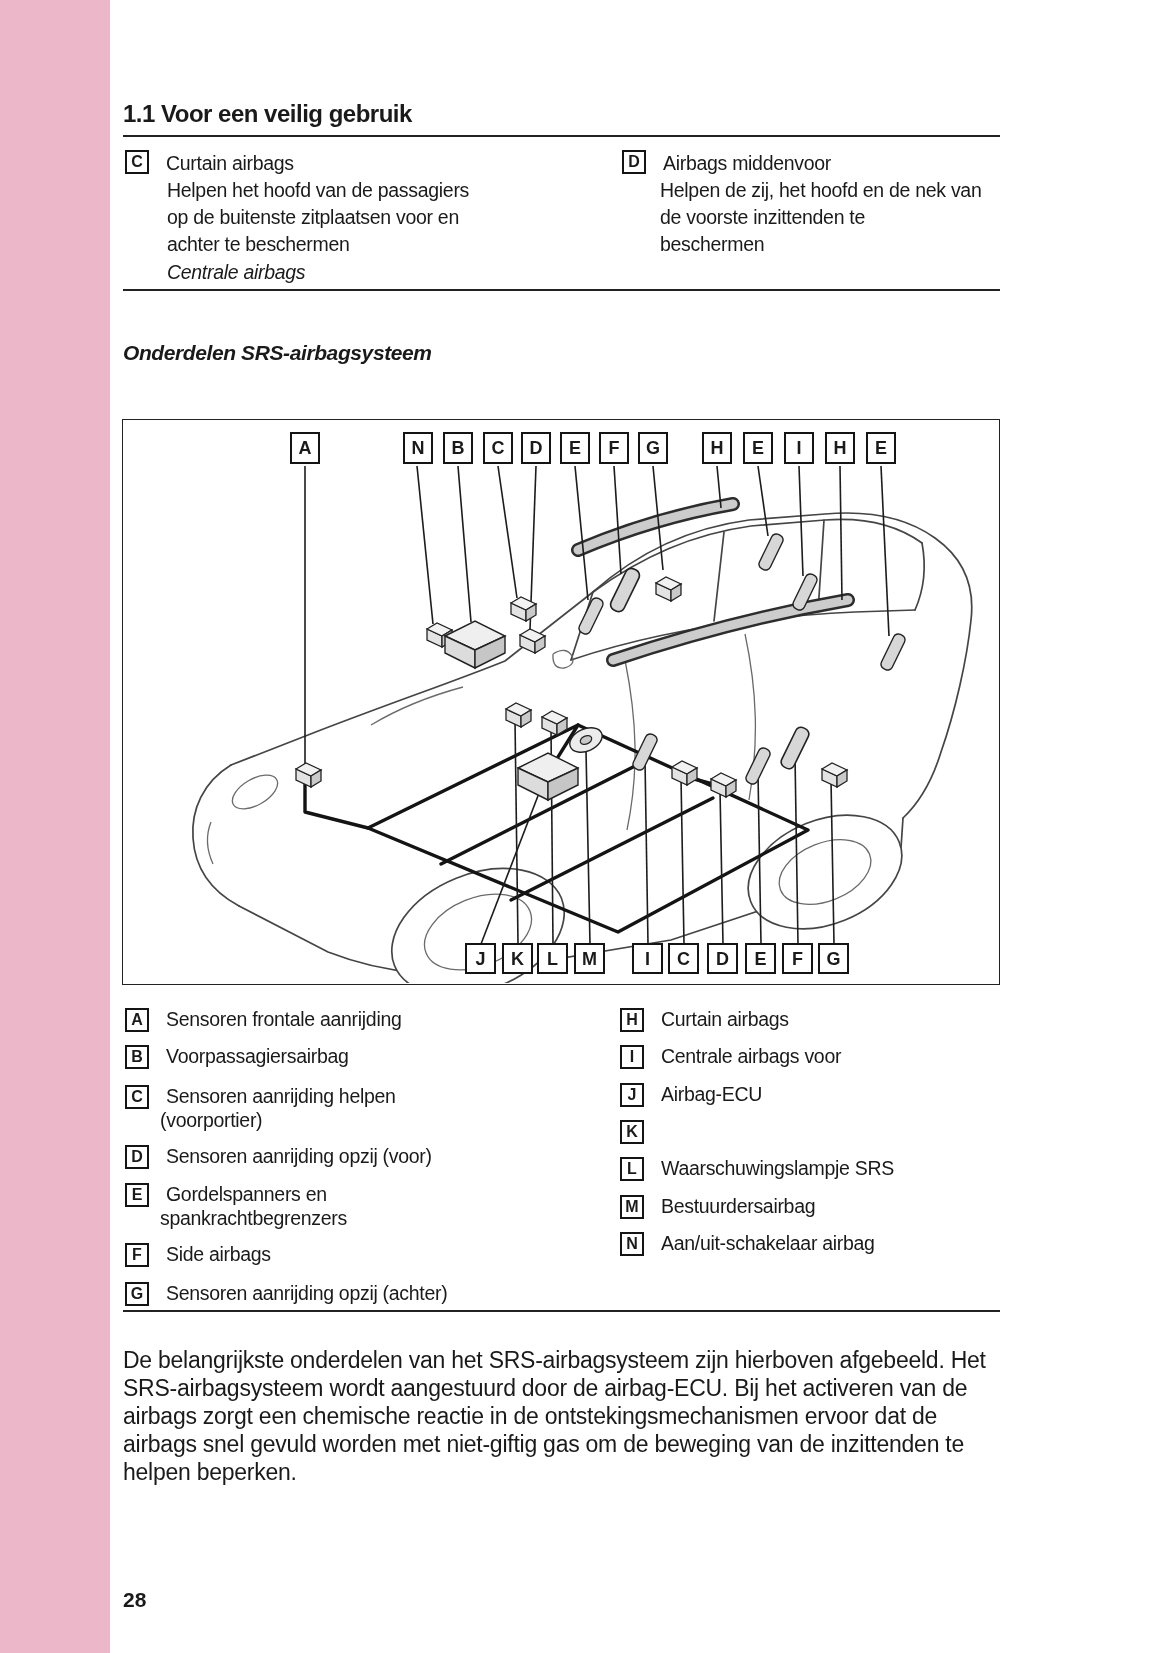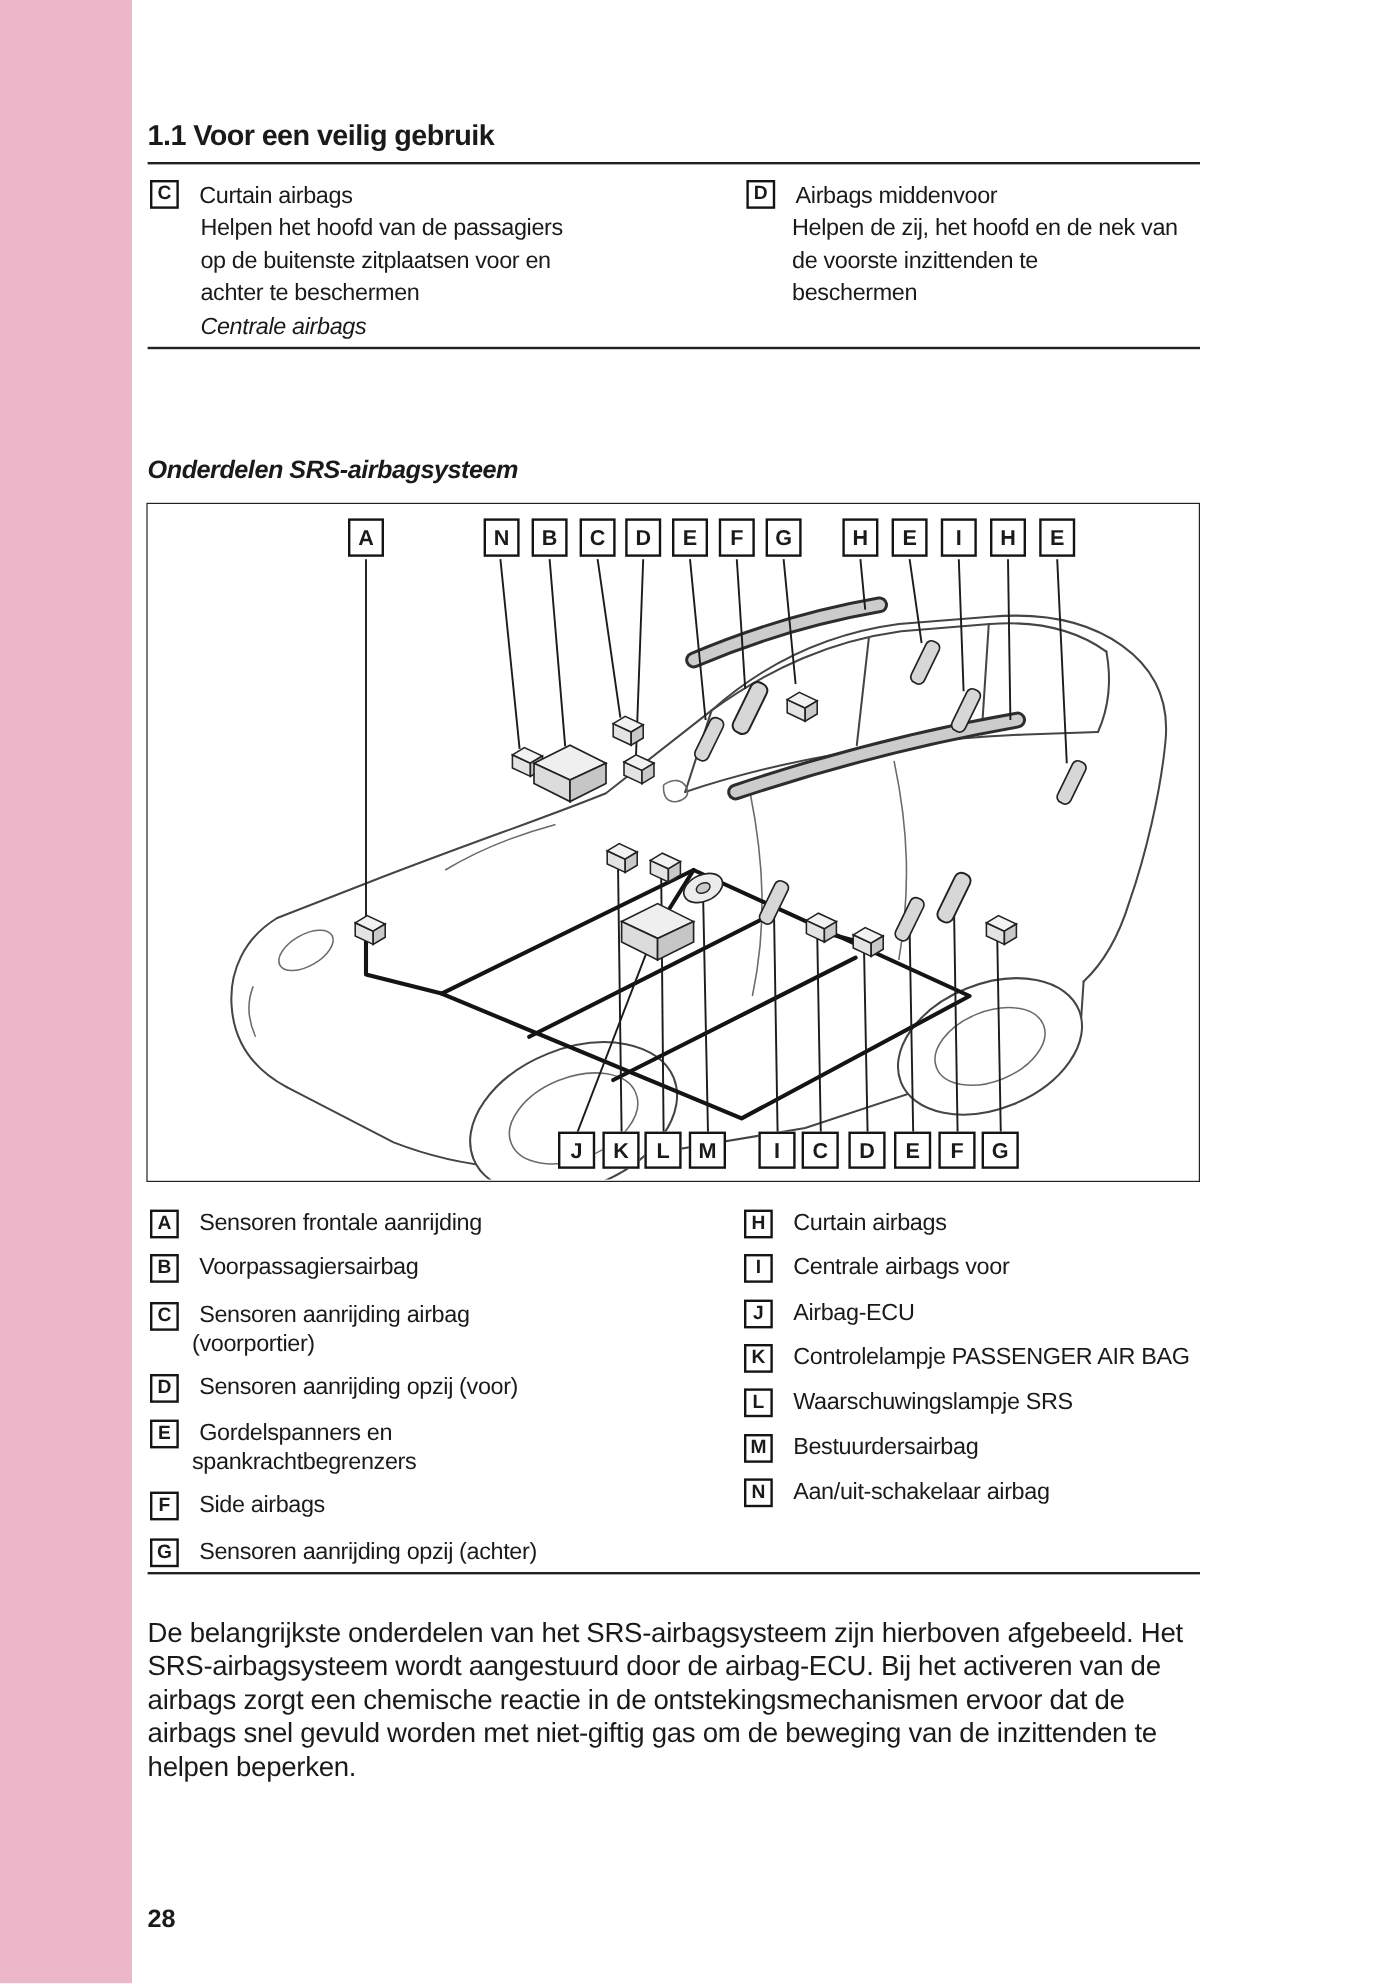--- a/index.html
+++ b/index.html
@@ -8,21 +8,21 @@
   .pink-strip{position:absolute;left:0;top:0;width:110px;height:1653px;background:#ecb7c9;}
   .abs{position:absolute;}
   .h1{font-size:24px;font-weight:700;letter-spacing:-0.5px;}
   .rule{position:absolute;left:123px;width:877px;height:0;border-top:2.4px solid #222;}
   .txt{font-size:19.5px;letter-spacing:-0.3px;line-height:27px;white-space:nowrap;}
   .italic{font-style:italic;}
   .lbox{display:inline-block;box-sizing:border-box;width:24px;height:24px;border:2px solid #141414;
         background:#fff;font-weight:700;font-size:16px;line-height:20px;text-align:center;
         letter-spacing:0;flex:0 0 auto;}
   .lrow{position:absolute;display:flex;gap:17px;align-items:flex-start;}
-  .h2{font-size:21px;font-weight:700;font-style:italic;letter-spacing:-0.4px;margin-top:39px;}
+  .h2{font-size:21px;font-weight:700;font-style:italic;letter-spacing:-0.4px;}
   .diagram{position:absolute;left:122px;top:419px;width:878px;height:566px;
            border:1.6px solid #222;box-sizing:border-box;background:#fff;}
   .dlabel{position:absolute;box-sizing:border-box;width:30px;height:32px;border:2.2px solid #141414;
           background:#fff;font-weight:700;font-size:18px;line-height:28px;text-align:center;}
   .dlabel.b{width:31px;height:31px;}
   .ltext{font-size:19.5px;letter-spacing:-0.3px;line-height:23.5px;white-space:nowrap;}
   .para{font-size:23px;letter-spacing:-0.25px;line-height:28px;width:882px;white-space:normal;}
   .pagenum{font-size:21px;font-weight:700;}
   svg{display:block;}
 </style>
@@ -209,21 +209,21 @@
   </div>
   <div class="lrow" style="left:125px;top:1045px;">
     <span class="lbox">B</span>
     <div class="ltext">
         <div>Voorpassagiersairbag</div>
       </div>
   </div>
   <div class="lrow" style="left:125px;top:1085px;">
     <span class="lbox">C</span>
     <div class="ltext">
-      <div>Sensoren aanrijding airbag</div>
+      <div>Sensoren aanrijding helpen</div>
       <div style="margin-left:-6px;">(voorportier)</div>
     </div>
   </div>
   <div class="lrow" style="left:125px;top:1145px;">
     <span class="lbox">D</span>
     <div class="ltext">
         <div>Sensoren aanrijding opzij (voor)</div>
       </div>
   </div>
   <div class="lrow" style="left:125px;top:1183px;">
@@ -259,23 +259,20 @@
       </div>
   </div>
   <div class="lrow" style="left:620px;top:1083px;">
     <span class="lbox">J</span>
     <div class="ltext">
         <div>Airbag-ECU</div>
       </div>
   </div>
   <div class="lrow" style="left:620px;top:1120px;">
     <span class="lbox">K</span>
-    <div class="ltext">
-        <div>Controlelampje PASSENGER AIR BAG</div>
-      </div>
   </div>
   <div class="lrow" style="left:620px;top:1157px;">
     <span class="lbox">L</span>
     <div class="ltext">
         <div>Waarschuwingslampje SRS</div>
       </div>
   </div>
   <div class="lrow" style="left:620px;top:1195px;">
     <span class="lbox">M</span>
     <div class="ltext">

